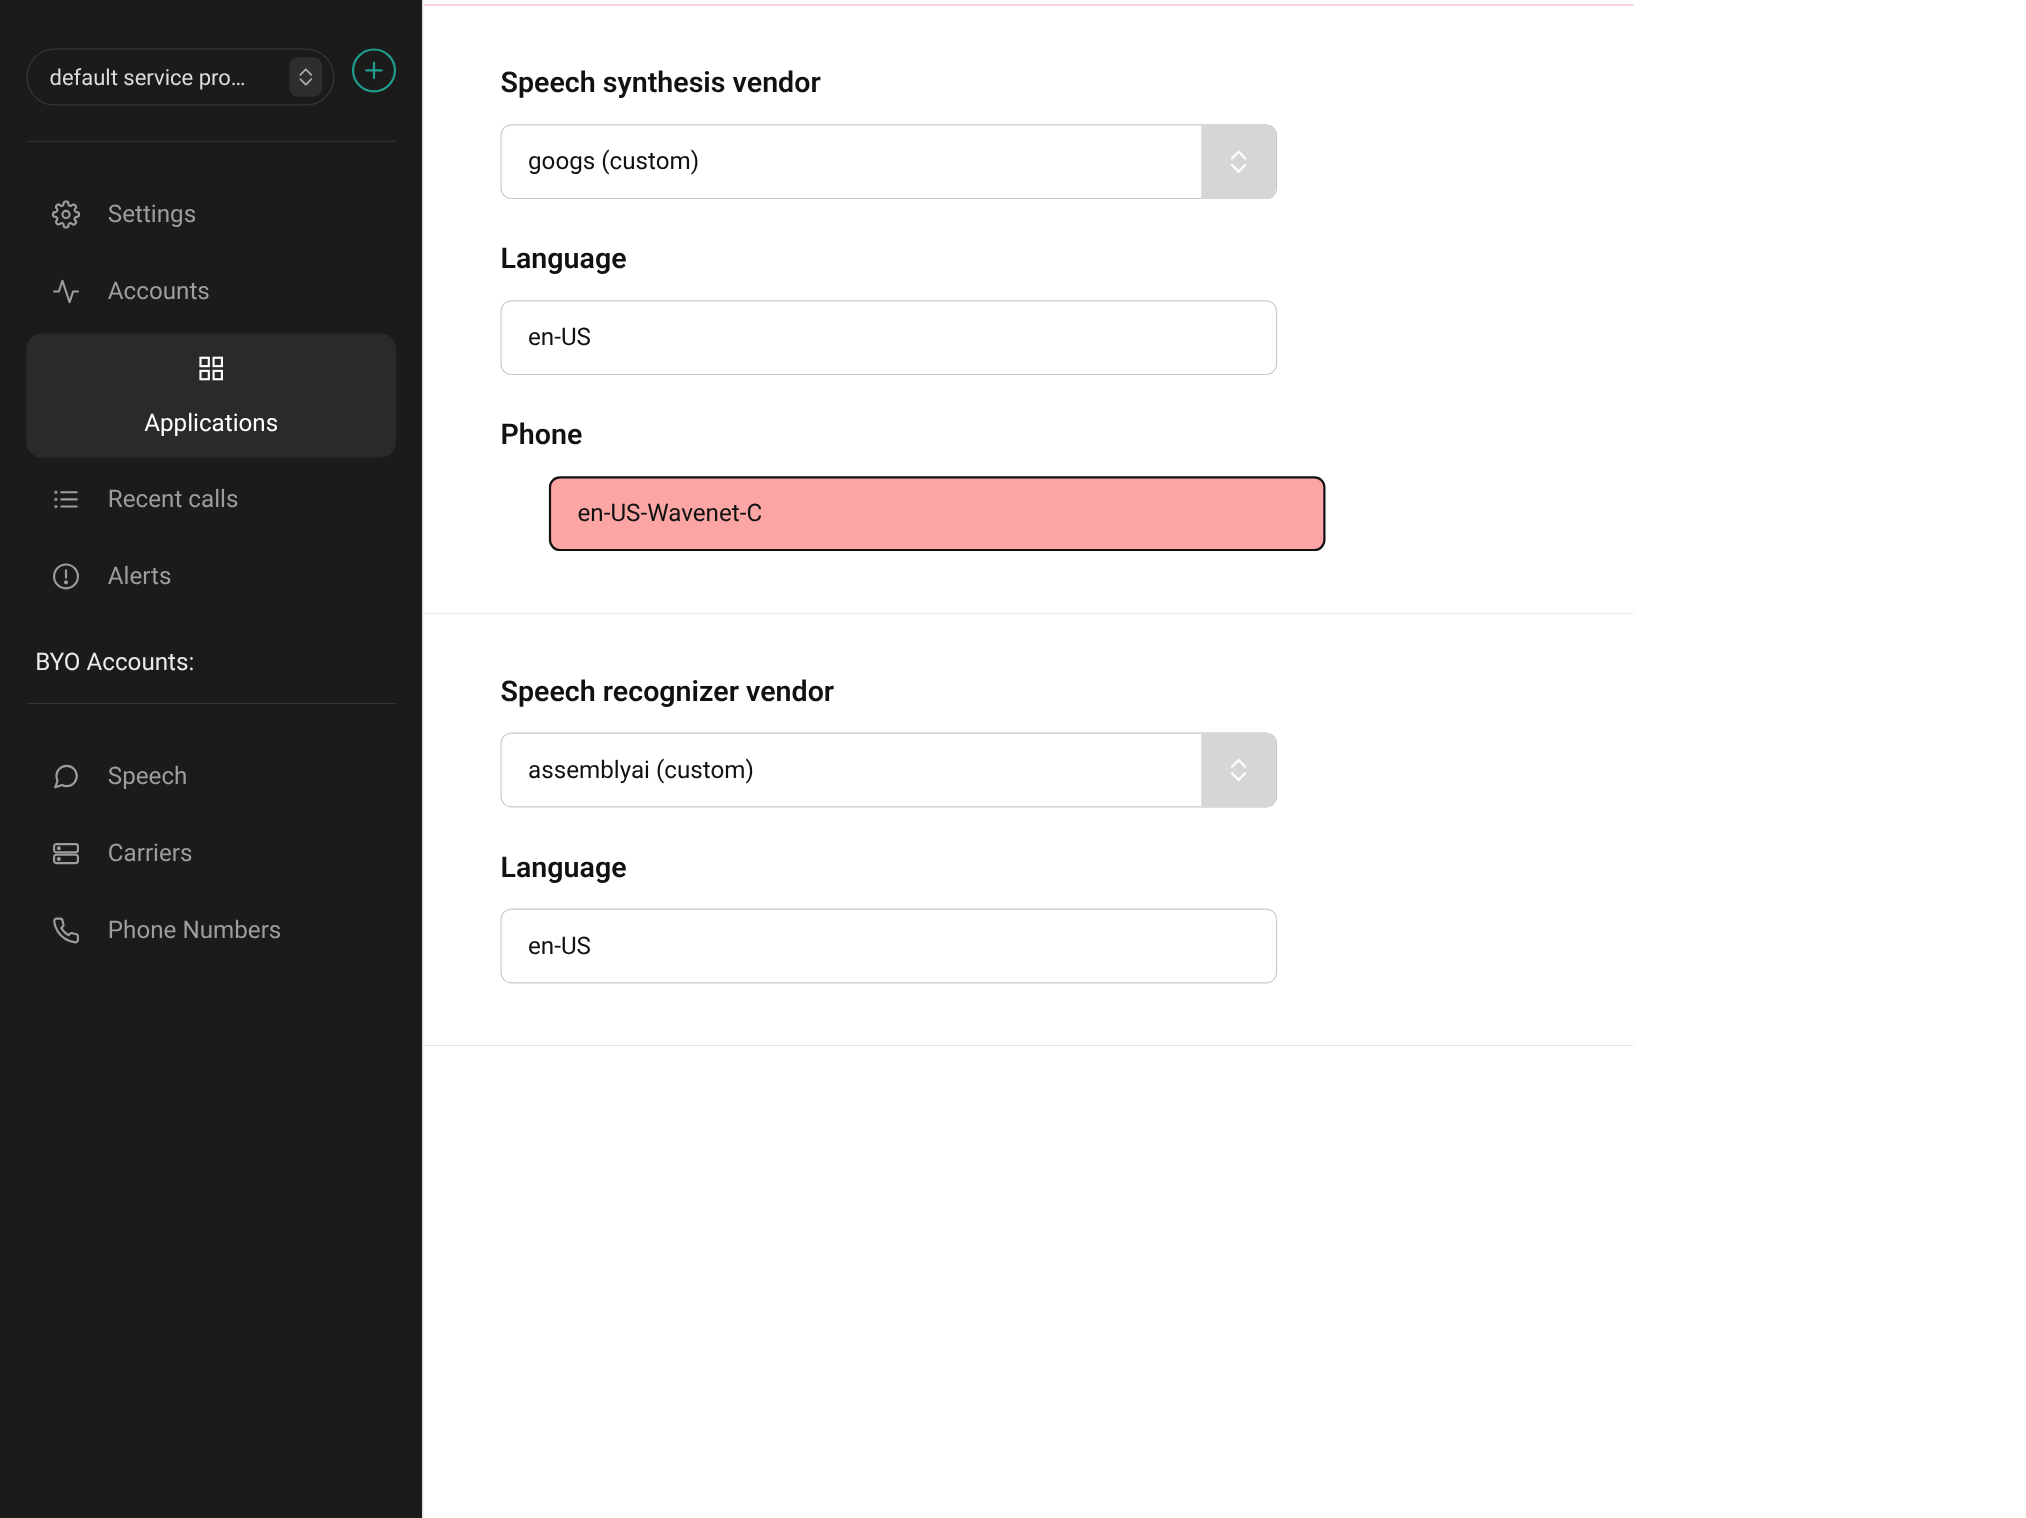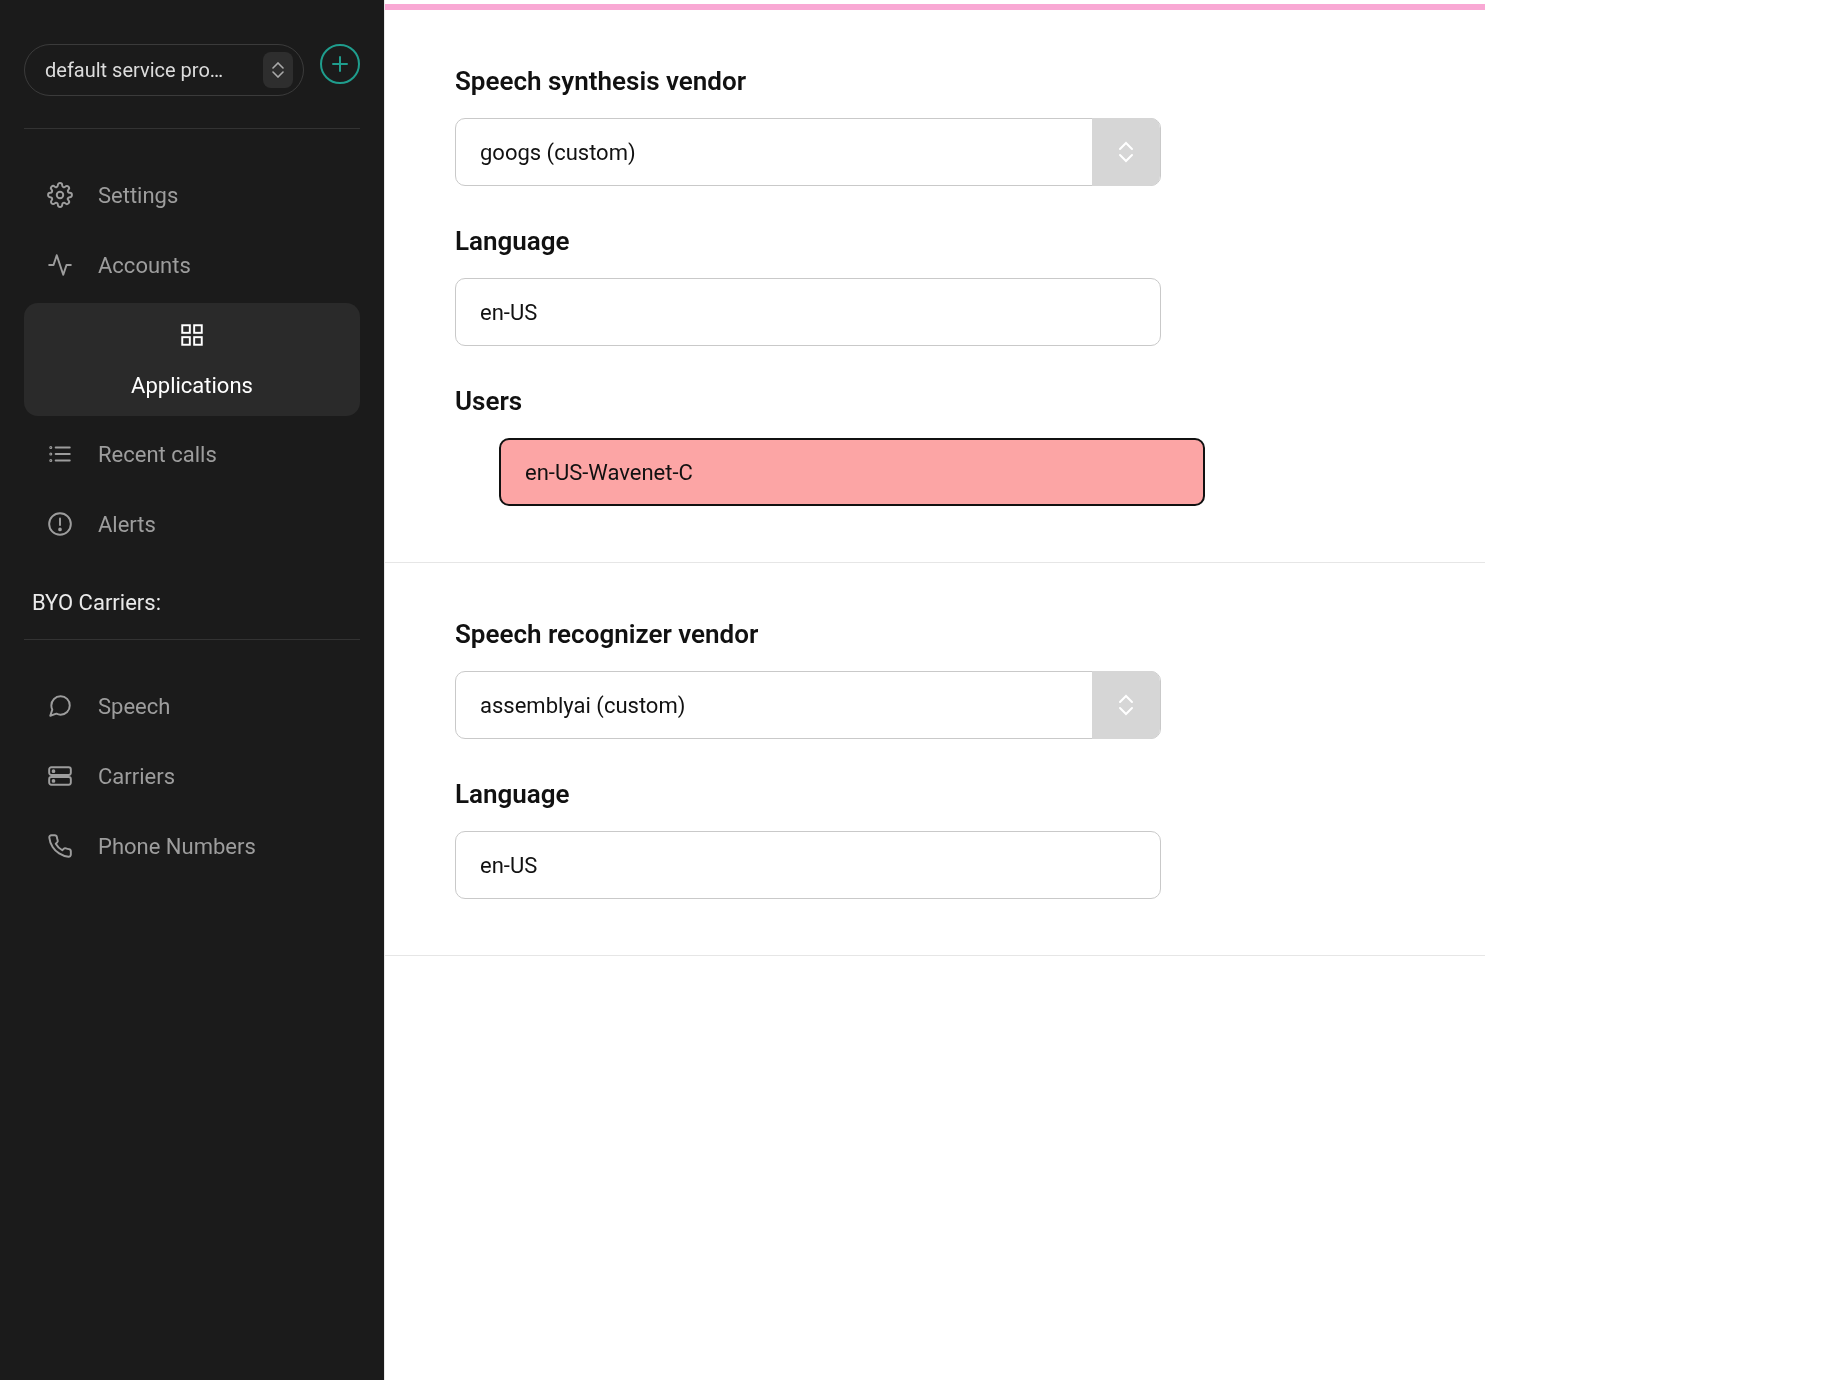--- a/index.html
+++ b/index.html
@@ -98,21 +98,21 @@
     border-left: 1px solid #e8e8e8;
   }
   .main-inner {
     max-width: 1100px;
     padding: 0 0 60px 0;
   }
   .panel {
     border-top: 1px solid #e6e6e6;
     padding: 56px 0 56px 70px;
   }
-  .panel:first-child { border-top: 6px solid #f9a8d4; margin-top:4px; padding-top:56px;}
+  .panel:first-child { border-top: 1px solid #f9a8d4; margin-top:4px; padding-top:56px;}
   .field { margin-bottom: 40px; }
   .field:last-child { margin-bottom: 0; }
   .field-label {
     font-size: 26px;
     font-weight: 600;
     color: #111;
     margin-bottom: 22px;
   }
   .control {
     position: relative;
@@ -228,21 +228,21 @@
         <svg width="26" height="26" viewBox="0 0 24 24" fill="none" stroke="currentColor" stroke-width="1.8" stroke-linecap="round">
             <circle cx="12" cy="12" r="10"></circle>
             <line x1="12" y1="7" x2="12" y2="13"></line>
             <circle cx="12" cy="17" r="0.8" fill="currentColor"></circle>
           </svg>
       </span>
       <span>Alerts</span>
     </div>
   </nav>
 
-  <div class="section-label">BYO Carriers:</div>
+  <div class="section-label">BYO Accounts:</div>
   <div class="divider" style="margin-top:12px"></div>
 
   <nav class="nav">
     <div class="nav-item">
       <span class="icon">
         <svg width="26" height="26" viewBox="0 0 24 24" fill="none" stroke="currentColor" stroke-width="1.8" stroke-linecap="round" stroke-linejoin="round">
             <path d="M21 11.5a8.38 8.38 0 0 1-8.5 8.5 8.5 8.5 0 0 1-3.8-.9L3 21l1.9-5.7A8.38 8.38 0 0 1 4 11.5 8.5 8.5 0 0 1 12.5 3 8.38 8.38 0 0 1 21 11.5z"></path>
           </svg>
       </span>
       <span>Speech</span>
@@ -292,21 +292,21 @@
       </div>
 
       <div class="field">
         <div class="field-label">Language</div>
         <div class="control">
           <input class="text-input" type="text" value="en-US" style="">
         </div>
       </div>
 
       <div class="field">
-        <div class="field-label">Users</div>
+        <div class="field-label">Phone</div>
         <div class="control">
           <input class="text-input focused" type="text" value="en-US-Wavenet-C" style="">
         </div>
       </div>
     </section>
 
     <section class="panel">
       <div class="field">
         <div class="field-label">Speech recognizer vendor</div>
         <div class="control">

